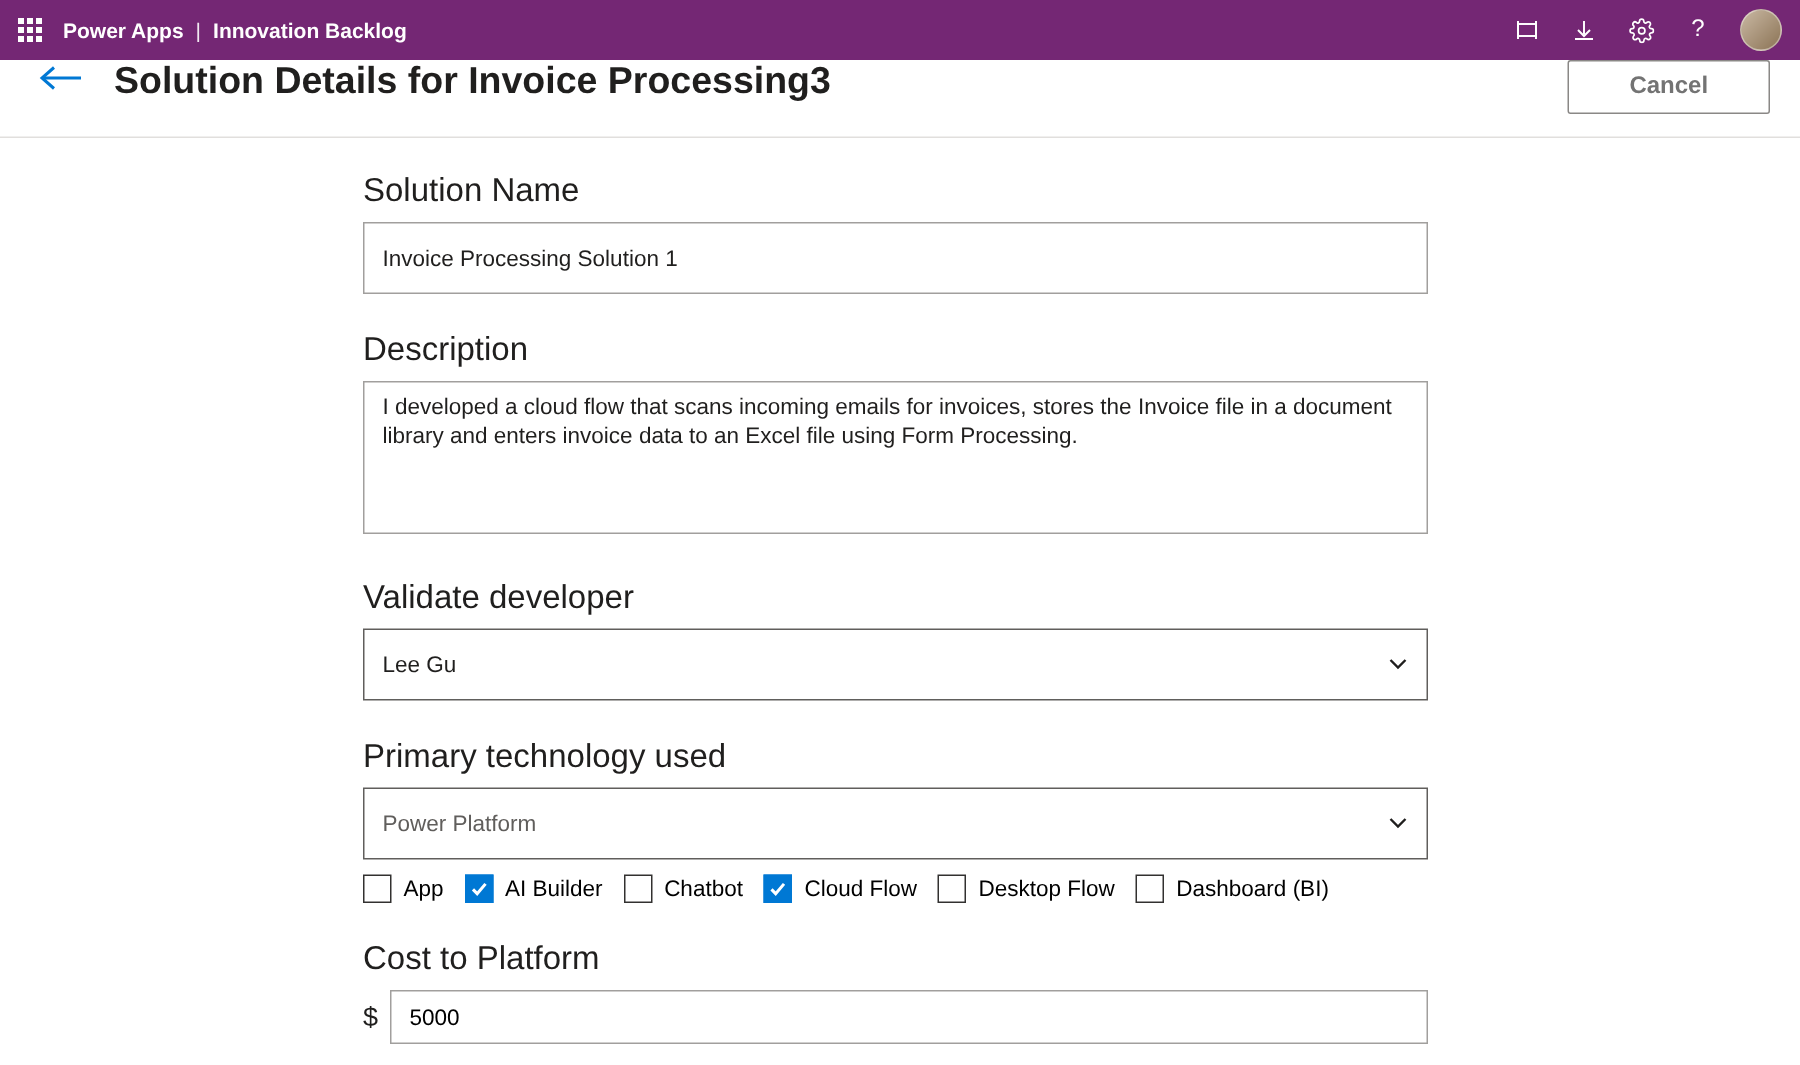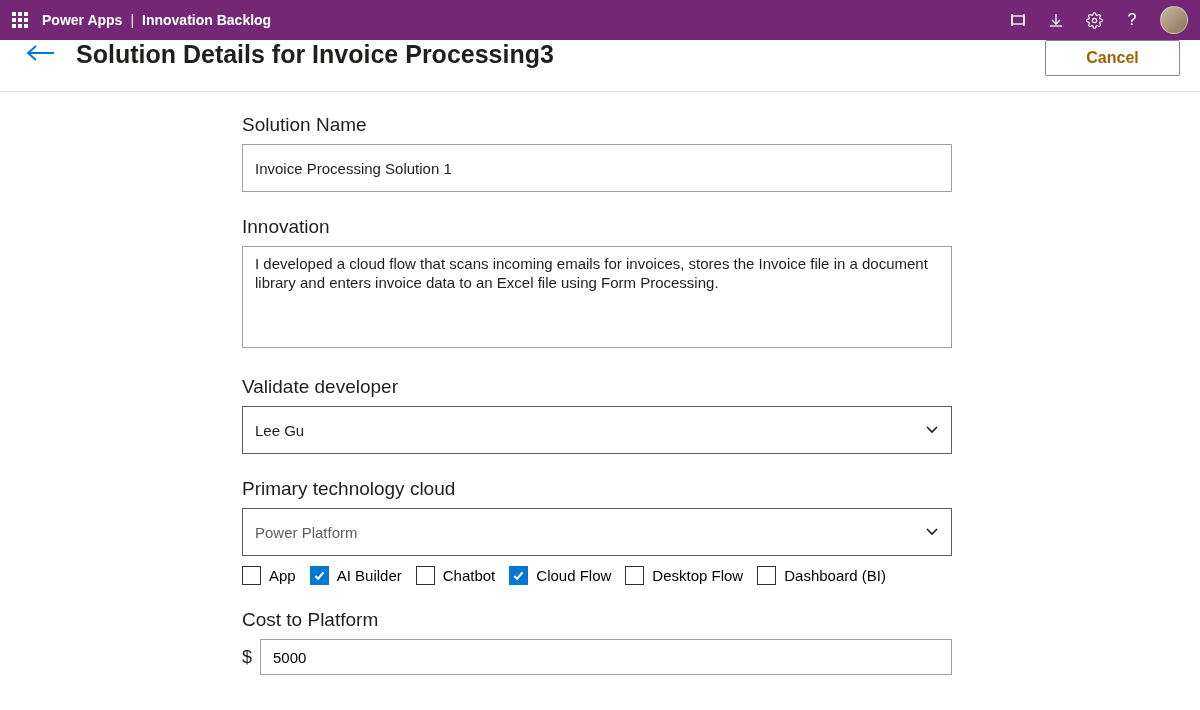--- a/index.html
+++ b/index.html
@@ -95,38 +95,38 @@
   }
   .btn {
     min-width: 135px;
     height: 36px;
     border-radius: 2px;
     font-size: 16px;
     font-weight: 600;
     cursor: pointer;
     border: 1px solid #8a8886;
     background: #fff;
-    color: #a16207;
+    color: #737373;
   }
   .btn.primary {
     background: #0078d4;
     border-color: #0078d4;
     color: #fff;
   }
   .form-wrap {
     padding: 22px 0 0 0;
     display: flex;
     justify-content: flex-start;
   }
   .form {
     width: 710px;
     margin-left: 242px;
   }
   .field-label {
-    font-size: 19px;
+    font-size: 22px;
     color: #201f1e;
     margin-bottom: 8px;
   }
   .text-input, .textarea, .select {
     width: 100%;
     border: 1px solid #a19f9d;
     padding: 8px 12px;
     font-size: 15px;
     font-family: inherit;
     color: #201f1e;
@@ -266,38 +266,38 @@
 
 <div class="form-wrap">
   <div class="form">
 
     <div class="field-group">
       <div class="field-label">Solution Name</div>
       <input class="text-input" type="text" value="Invoice Processing Solution 1" style="">
     </div>
 
     <div class="field-group">
-      <div class="field-label">Innovation</div>
+      <div class="field-label">Description</div>
       <textarea class="textarea" style="">I developed a cloud flow that scans incoming emails for invoices, stores the Invoice file in a document library and enters invoice data to an Excel file using Form Processing.</textarea>
     </div>
 
     <div class="field-group">
       <div class="field-label">Validate developer</div>
       <div class="select">
         <span>Lee Gu</span>
         <span class="chev">
           <svg width="14" height="14" viewBox="0 0 14 14" fill="none" stroke="#201f1e" stroke-width="1.6">
               <polyline points="2,5 7,10 12,5"></polyline>
             </svg>
         </span>
       </div>
     </div>
 
     <div class="field-group">
-      <div class="field-label">Primary technology cloud</div>
+      <div class="field-label">Primary technology used</div>
       <div class="select muted">
         <span>Power Platform</span>
         <span class="chev">
           <svg width="14" height="14" viewBox="0 0 14 14" fill="none" stroke="#201f1e" stroke-width="1.6">
               <polyline points="2,5 7,10 12,5"></polyline>
             </svg>
         </span>
       </div>
       <div class="checkbox-row" id="tech-options">
           <div class="checkbox-item">

